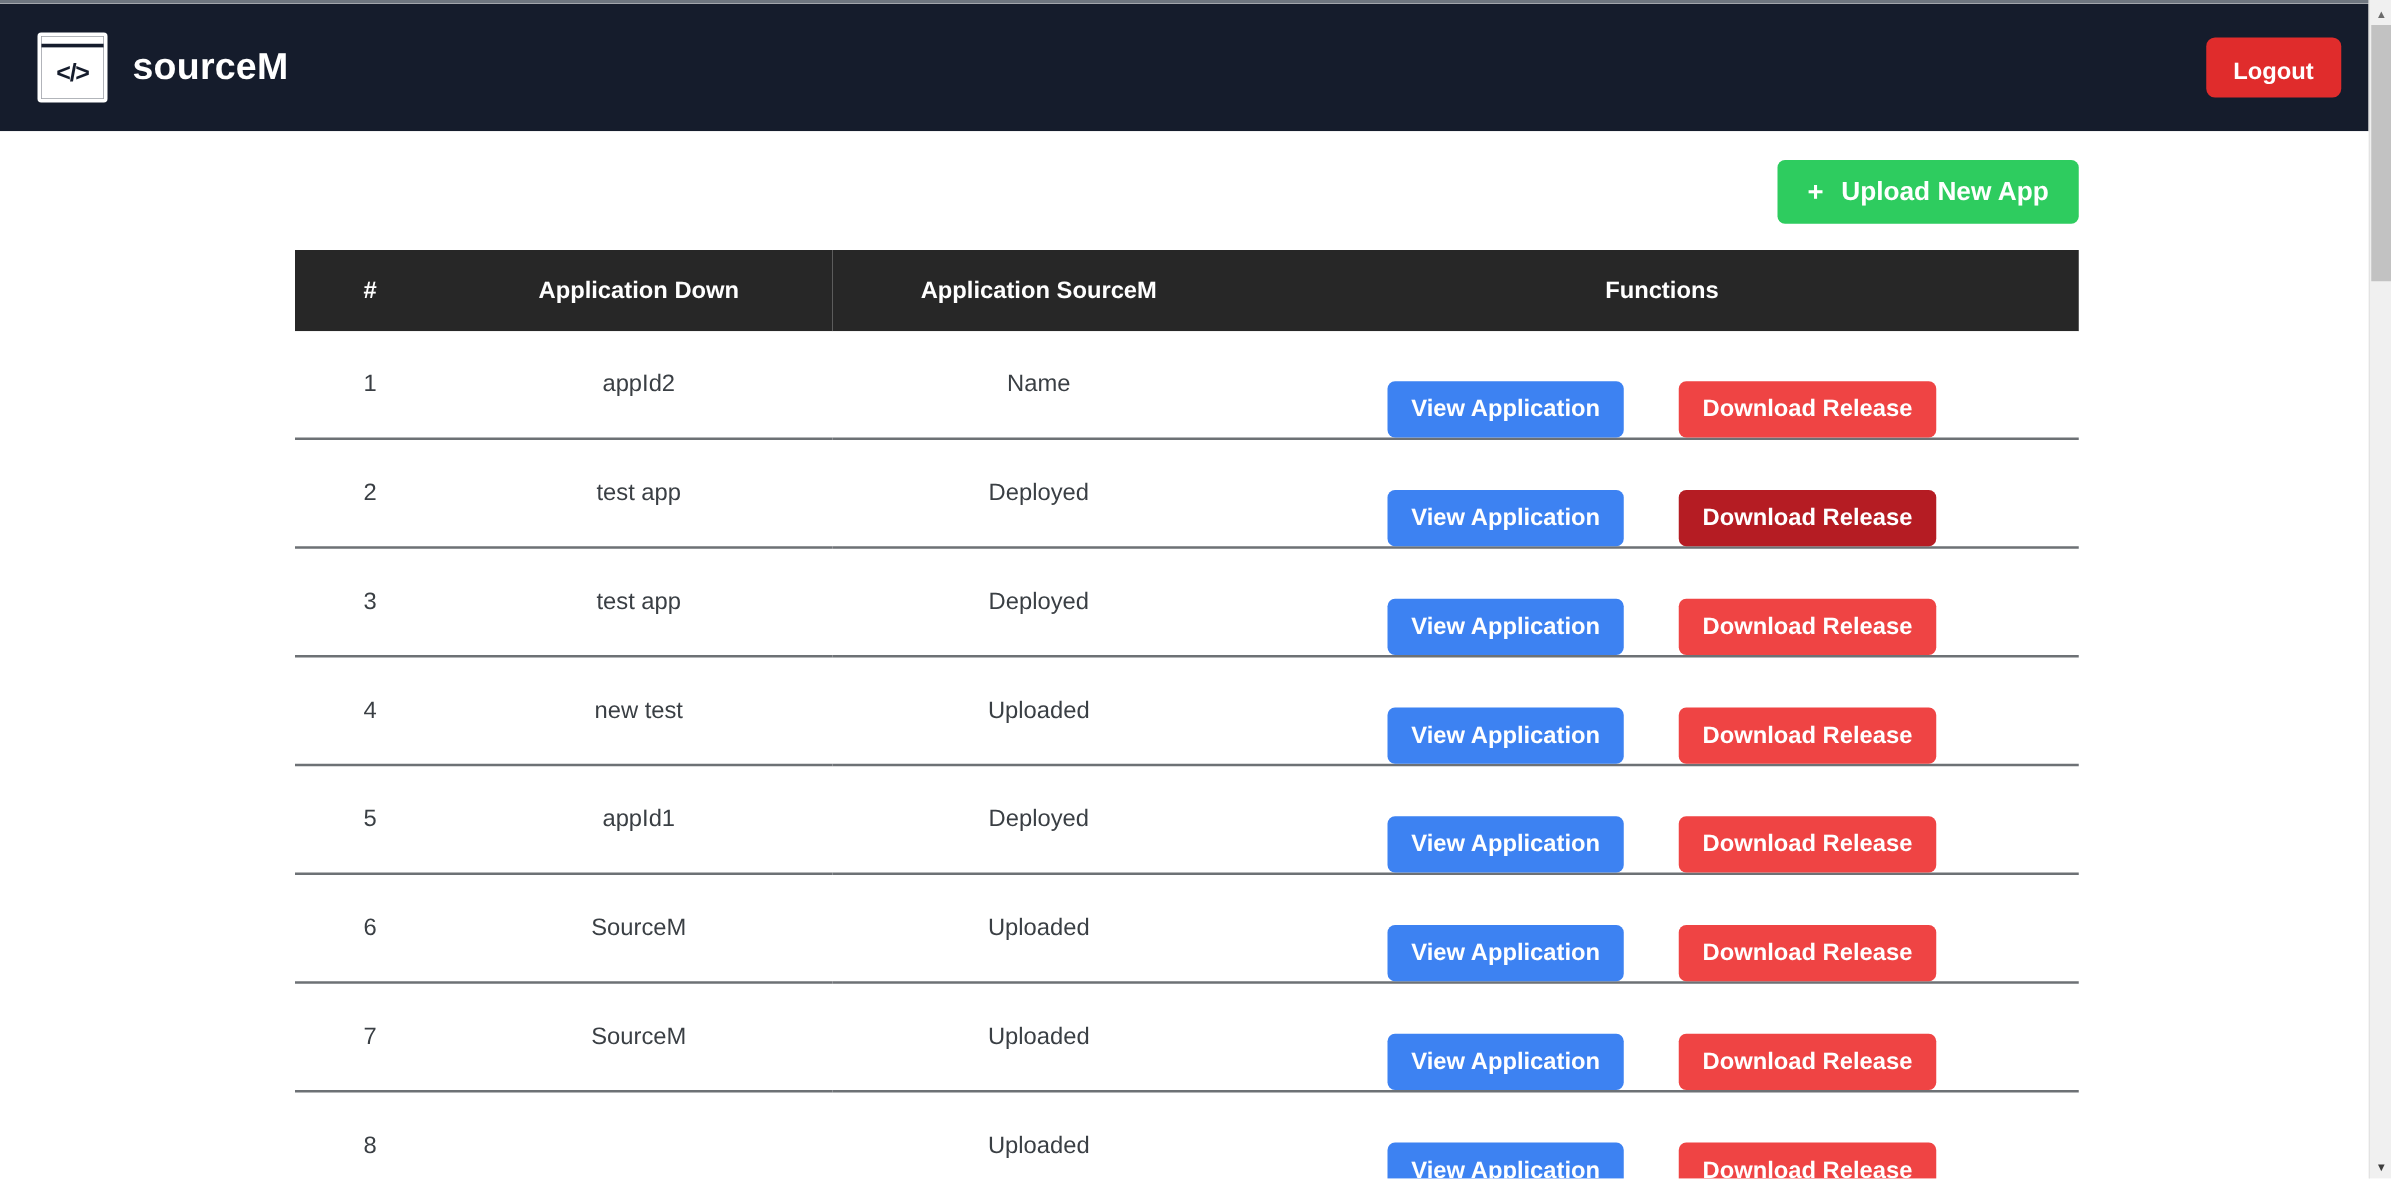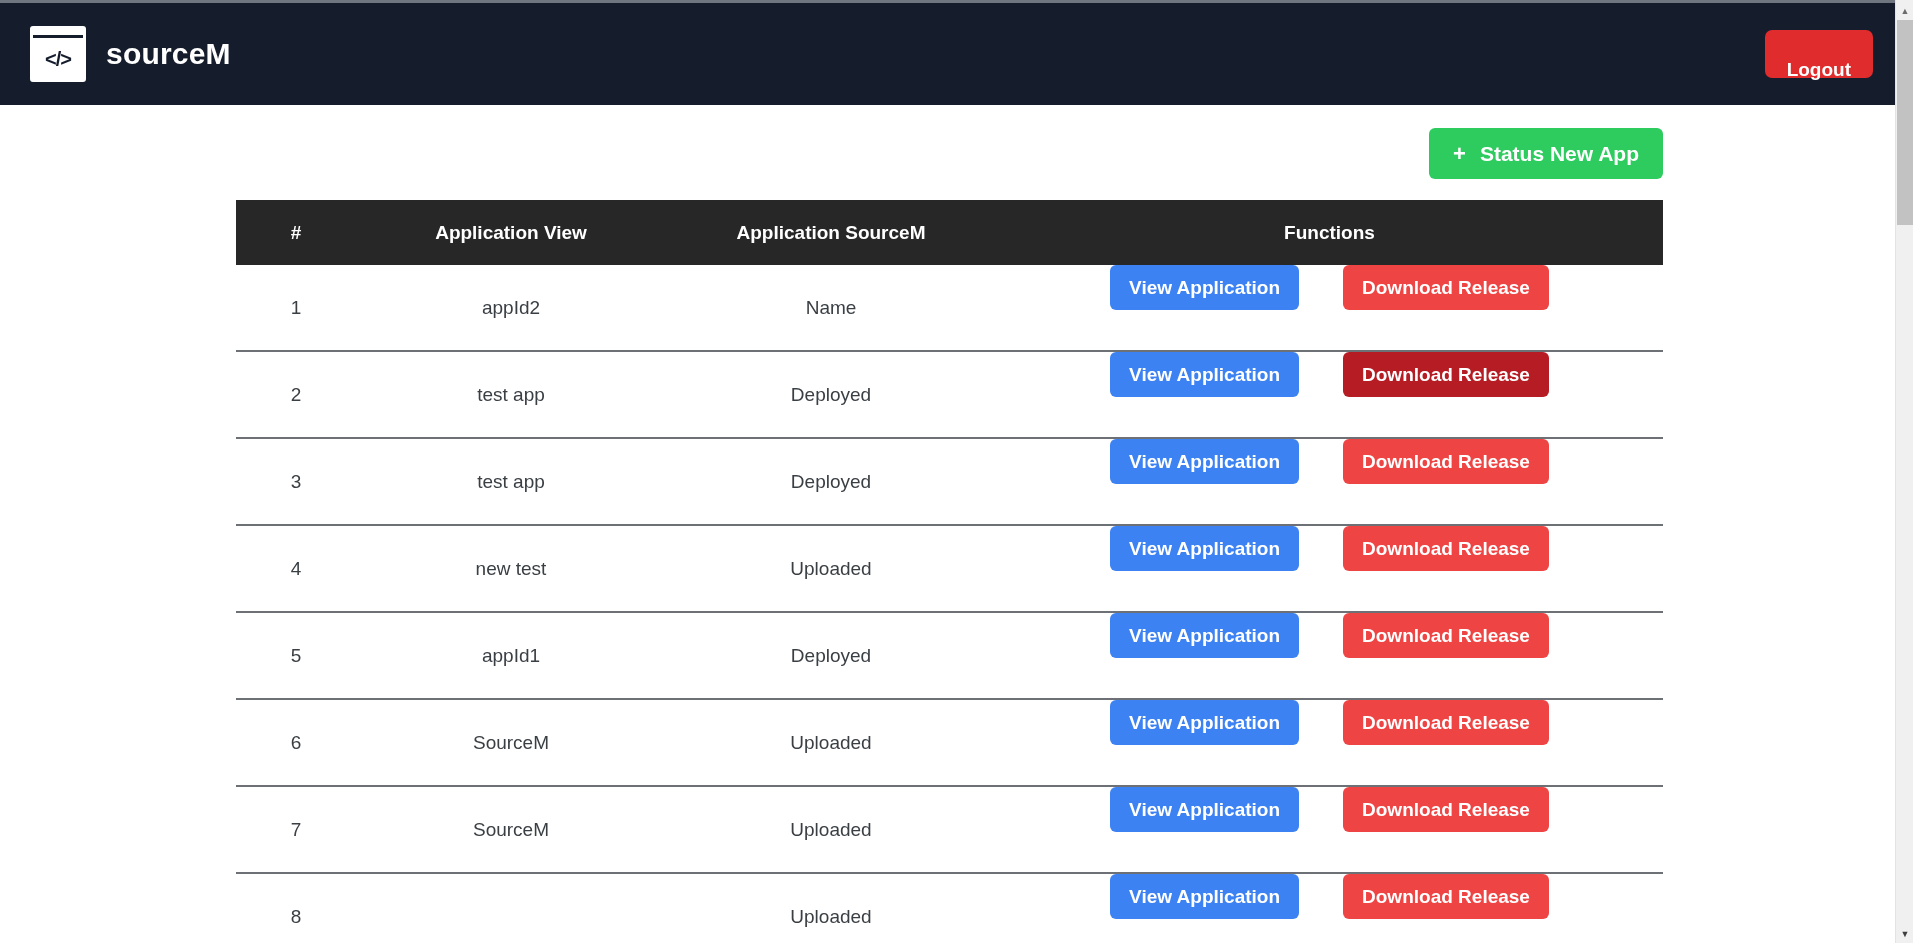--- a/index.html
+++ b/index.html
@@ -101,21 +101,21 @@
     position: absolute;
     right: 22px;
     top: 27px;
     background: #e02c2c;
     color: #ffffff;
     border: none;
     border-radius: 7px;
     font-size: 19px;
     font-weight: bold;
     font-family: "Liberation Sans", sans-serif;
-    padding: 16px 22px;
+    padding: 4px 22px;
     height: 48px;
     line-height: 48px;
     cursor: pointer;
   }
 
   
   .content {
     position: relative;
     width: 1895px;
     height: 838px;
@@ -182,21 +182,21 @@
     vertical-align: middle;
     font-size: 19px;
     color: #3a3f44;
     border-top: 2px solid #6d7175;
     background: #ffffff;
   }
   .app-table tbody tr:first-child td { border-top: none; }
 
   .fn-cell {
     display: flex;
-    align-items: flex-start;
+    align-items: flex-end;
     justify-content: center;
     gap: 44px;
     height: 85px;
   }
 
   .btn {
     border: none;
     border-radius: 6px;
     color: #ffffff;
     font-size: 19px;
@@ -260,35 +260,35 @@
       </a>
 
       <button class="logout-btn">Logout</button>
     </div>
 
     <div class="content">
 
       <div class="upload-row">
         <button class="upload-btn">
           <span class="plus">+</span>
-          <span>Status New App</span>
+          <span>Upload New App</span>
         </button>
       </div>
 
       <table class="app-table">
         <colgroup>
           <col class="col-idx">
             <col class="col-name">
             <col class="col-status">
             <col class="col-fn">
         </colgroup>
         <thead>
           <tr>
             <th>#</th>
-            <th>Application View</th>
+            <th>Application Down</th>
             <th>Application SourceM</th>
             <th>Functions</th>
           </tr>
         </thead>
         <tbody id="table-body">
             <tr>
               <td>1</td>
               <td>appId2</td>
               <td>Name</td>
               <td>

